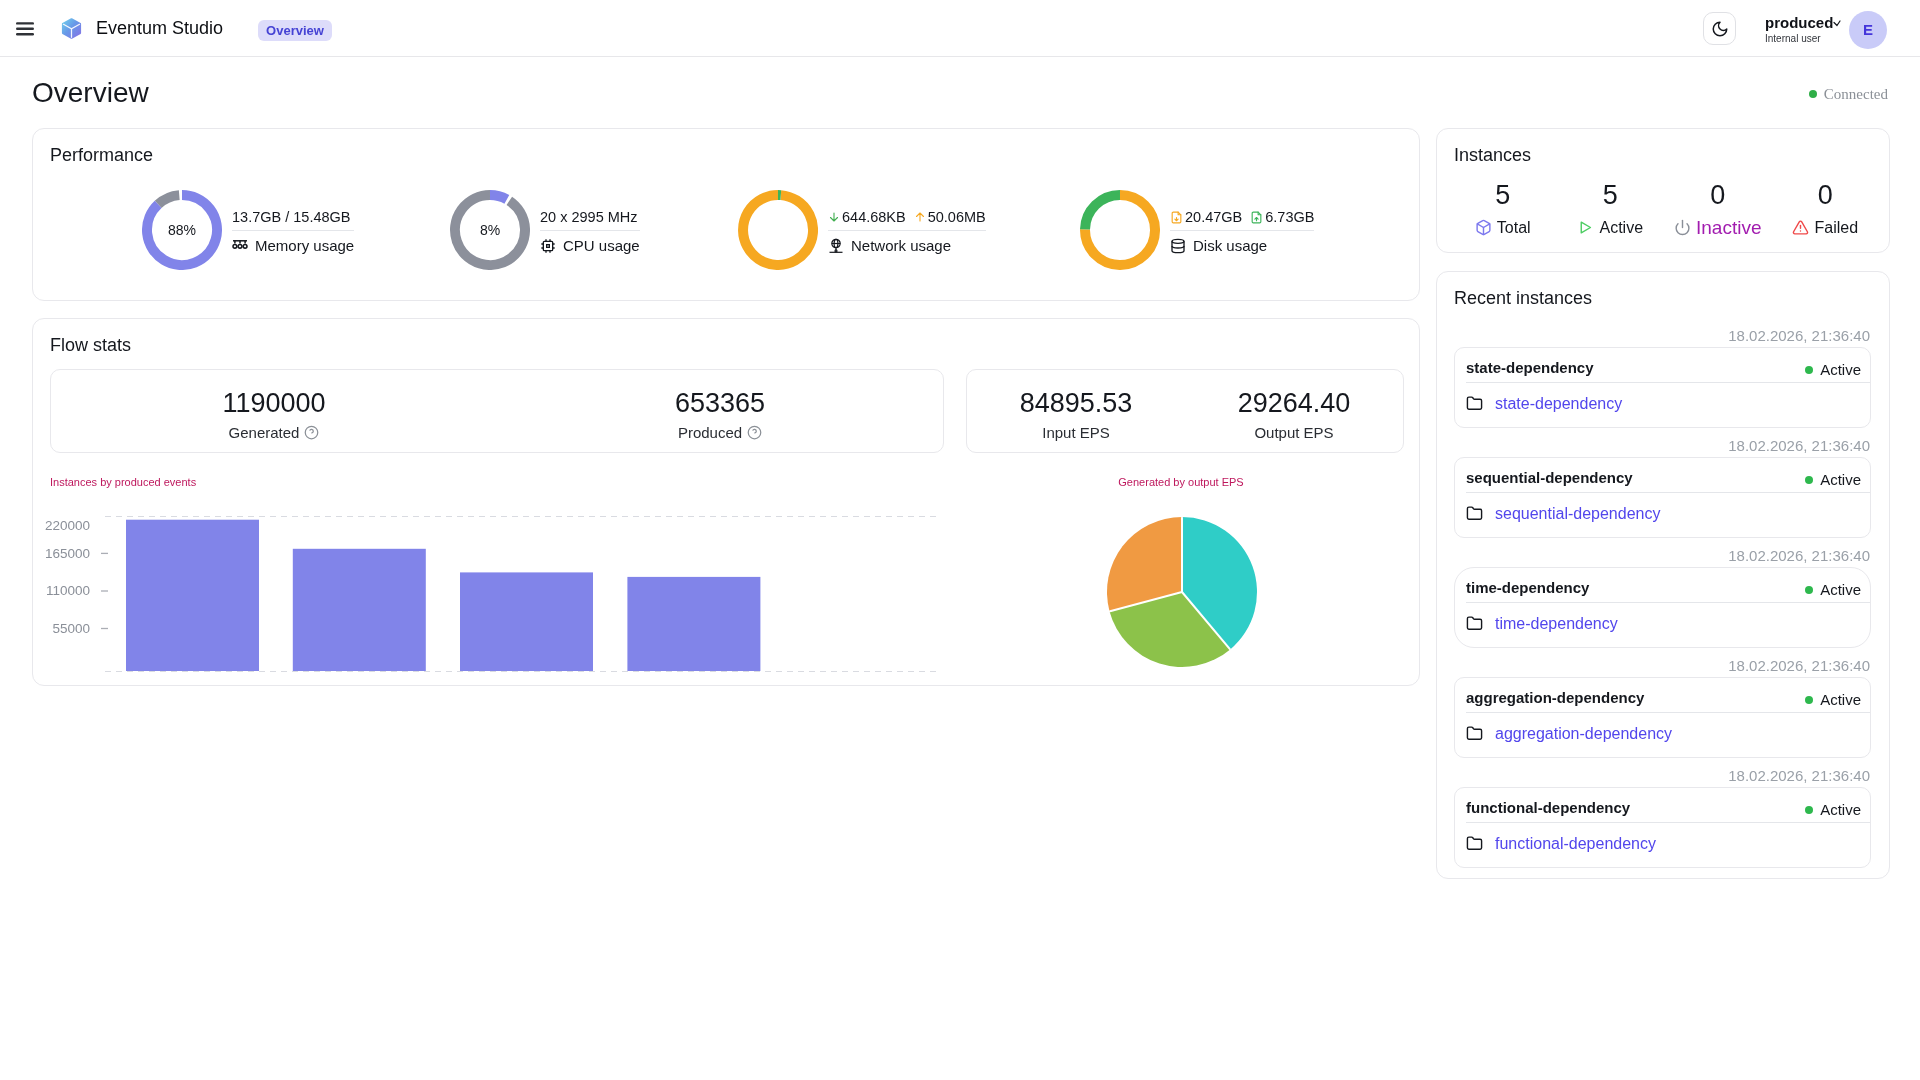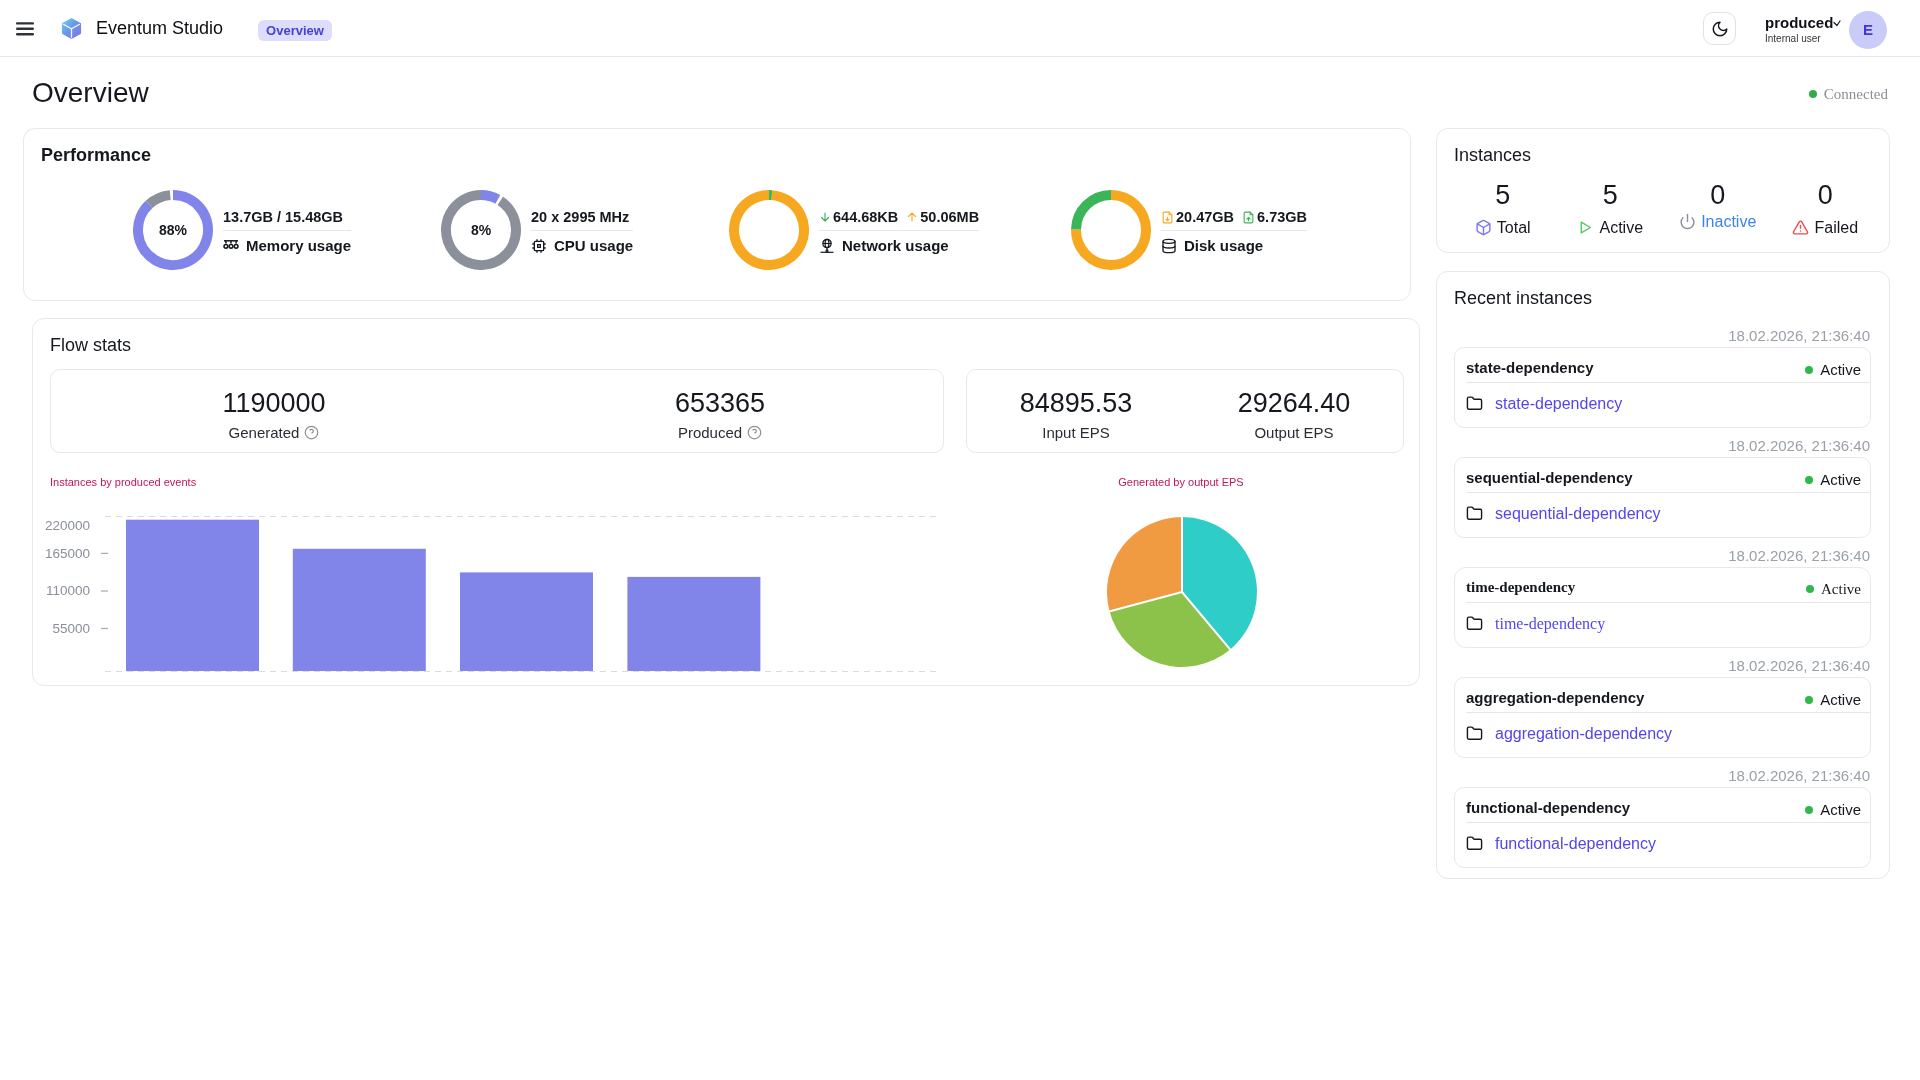--- a/index.html
+++ b/index.html
@@ -19,21 +19,21 @@
 #urole { position:absolute; left:1765px; top:33px; font-size:10px; color:#33363c; }
 #chev { position:absolute; left:1831px; top:18px; }
 #avatar { position:absolute; left:1849px; top:11px; width:38px; height:38px; border-radius:50%; background:#c9cbf8; color:#4435da; font-weight:bold; font-size:15px; text-align:center; line-height:38px; }
 
 
 #pgtitle { position:absolute; left:32px; top:77px; font-size:28px; color:#15181e; }
 #conn { position:absolute; top:86px; right:32px; font-size:15px; color:#8b9097;font-family:Liberation Serif, serif; }
 #conn .dot { display:inline-block; width:8px; height:8px; border-radius:50%; background:#2fae47; margin-right:7px; position:relative; top:-1px; }
 
 
-#perf { left:23px; top:128px; width:1388px; height:173px;font-weight:bold; }
+#perf { left:32px; top:128px; width:1388px; height:173px; }
 #flow { left:32px; top:318px; width:1388px; height:368px; }
 #inst { left:1436px; top:128px; width:454px; height:125px; }
 #recent { left:1436px; top:271px; width:454px; height:608px; }
 .cardtitle { position:absolute; left:17px; top:16px; font-size:18px; color:#15181e; }
 
 
 .pgroup { position:absolute; top:61px; }
 .donut { position:absolute; left:0; top:0; }
 .donutlabel { position:absolute; left:0; top:0; width:80px; height:80px; text-align:center; line-height:80px; font-size:14px; color:#15181e; }
 .pinfo { position:absolute; left:90px; top:18px; white-space:nowrap; }
@@ -273,21 +273,21 @@
           </svg>Total</div>
       </div>
     <div class="scol" style="padding-top:0;">
         <div style="font-size:27px; line-height:31px;">5</div>
         <div class="slab" style="font-size:16px; color:#15181e; margin-top:7px;"><svg width="17" height="17" viewBox="0 0 24 24" fill="none" stroke="#4ccd62" stroke-width="2" stroke-linejoin="round">
             <path d="M6 4.5 L19 12 L6 19.5 Z"></path>
           </svg>Active</div>
       </div>
     <div class="scol" style="padding-top:0;">
         <div style="font-size:27px; line-height:31px;">0</div>
-        <div class="slab" style="font-size:16px; color:#3b82f6; margin-top:1px;"><svg width="17" height="17" viewBox="0 0 24 24" fill="none" stroke="#8a8f98" stroke-width="2" stroke-linecap="round">
+        <div class="slab" style="font-size:19px; color:#a21caf; margin-top:7px;"><svg width="17" height="17" viewBox="0 0 24 24" fill="none" stroke="#8a8f98" stroke-width="2" stroke-linecap="round">
             <path d="M12 2v10"></path>
             <path d="M18.4 6.6a9 9 0 1 1-12.77.04"></path>
           </svg>Inactive</div>
       </div>
     <div class="scol" style="padding-top:0;">
         <div style="font-size:27px; line-height:31px;">0</div>
         <div class="slab" style="font-size:16px; color:#15181e; margin-top:7px;"><svg width="17" height="17" viewBox="0 0 24 24" fill="none" stroke="#ef4949" stroke-width="2" stroke-linecap="round" stroke-linejoin="round">
             <path d="m21.73 18-8-14a2 2 0 0 0-3.48 0l-8 14A2 2 0 0 0 4 21h16a2 2 0 0 0 1.73-3Z"></path>
             <path d="M12 9v4"></path>
             <path d="M12 17h.01"></path>
@@ -312,21 +312,21 @@
   <div style="position:absolute; left:17px; top:185px; width:417px; height:81px; border:1px solid #e8e8ec; border-radius:10px;padding-left:9px;">
     <div style="position:absolute; left:11px; top:11px; font-size:15px; font-weight:bold;">sequential-dependency</div>
     <div style="position:absolute; right:9px; top:13px; font-size:15px; color:#15181e;"><span style="display:inline-block;width:8px;height:8px;border-radius:50%;background:#2eb84d;margin-right:7px;position:relative;top:-1px;"></span>Active</div>
     <div style="position:absolute; left:11px; right:0; top:34px; border-top:1px solid #e4e6ea;"></div>
     <svg style="position:absolute; left:11px; top:47px;" width="17" height="17" viewBox="0 0 24 24" fill="none" stroke="#15181e" stroke-width="2" stroke-linecap="round" stroke-linejoin="round">
         <path d="M20 20a2 2 0 0 0 2-2V8a2 2 0 0 0-2-2h-7.9a2 2 0 0 1-1.69-.9L9.6 3.9A2 2 0 0 0 7.93 3H4a2 2 0 0 0-2 2v13a2 2 0 0 0 2 2Z"></path>
       </svg>
     <div style="position:absolute; left:40px; top:47px; font-size:16px; color:#5246ec;">sequential-dependency</div>
   </div>
   <div style="position:absolute; right:19px; top:275px; font-size:15px; color:#9aa0a8;">18.02.2026, 21:36:40</div>
-  <div style="position:absolute; left:17px; top:295px; width:417px; height:81px; border:1px solid #e8e8ec; border-radius:12px;font-family:Liberation Serif, serif;">
+  <div style="position:absolute; left:17px; top:295px; width:417px; height:81px; border:1px solid #e8e8ec; border-radius:20px;">
     <div style="position:absolute; left:11px; top:11px; font-size:15px; font-weight:bold;">time-dependency</div>
     <div style="position:absolute; right:9px; top:13px; font-size:15px; color:#15181e;"><span style="display:inline-block;width:8px;height:8px;border-radius:50%;background:#2eb84d;margin-right:7px;position:relative;top:-1px;"></span>Active</div>
     <div style="position:absolute; left:11px; right:0; top:34px; border-top:1px solid #e4e6ea;"></div>
     <svg style="position:absolute; left:11px; top:47px;" width="17" height="17" viewBox="0 0 24 24" fill="none" stroke="#15181e" stroke-width="2" stroke-linecap="round" stroke-linejoin="round">
         <path d="M20 20a2 2 0 0 0 2-2V8a2 2 0 0 0-2-2h-7.9a2 2 0 0 1-1.69-.9L9.6 3.9A2 2 0 0 0 7.93 3H4a2 2 0 0 0-2 2v13a2 2 0 0 0 2 2Z"></path>
       </svg>
     <div style="position:absolute; left:40px; top:47px; font-size:16px; color:#5246ec;">time-dependency</div>
   </div>
   <div style="position:absolute; right:19px; top:385px; font-size:15px; color:#9aa0a8;">18.02.2026, 21:36:40</div>
   <div style="position:absolute; left:17px; top:405px; width:417px; height:81px; border:1px solid #e8e8ec; border-radius:10px;">

